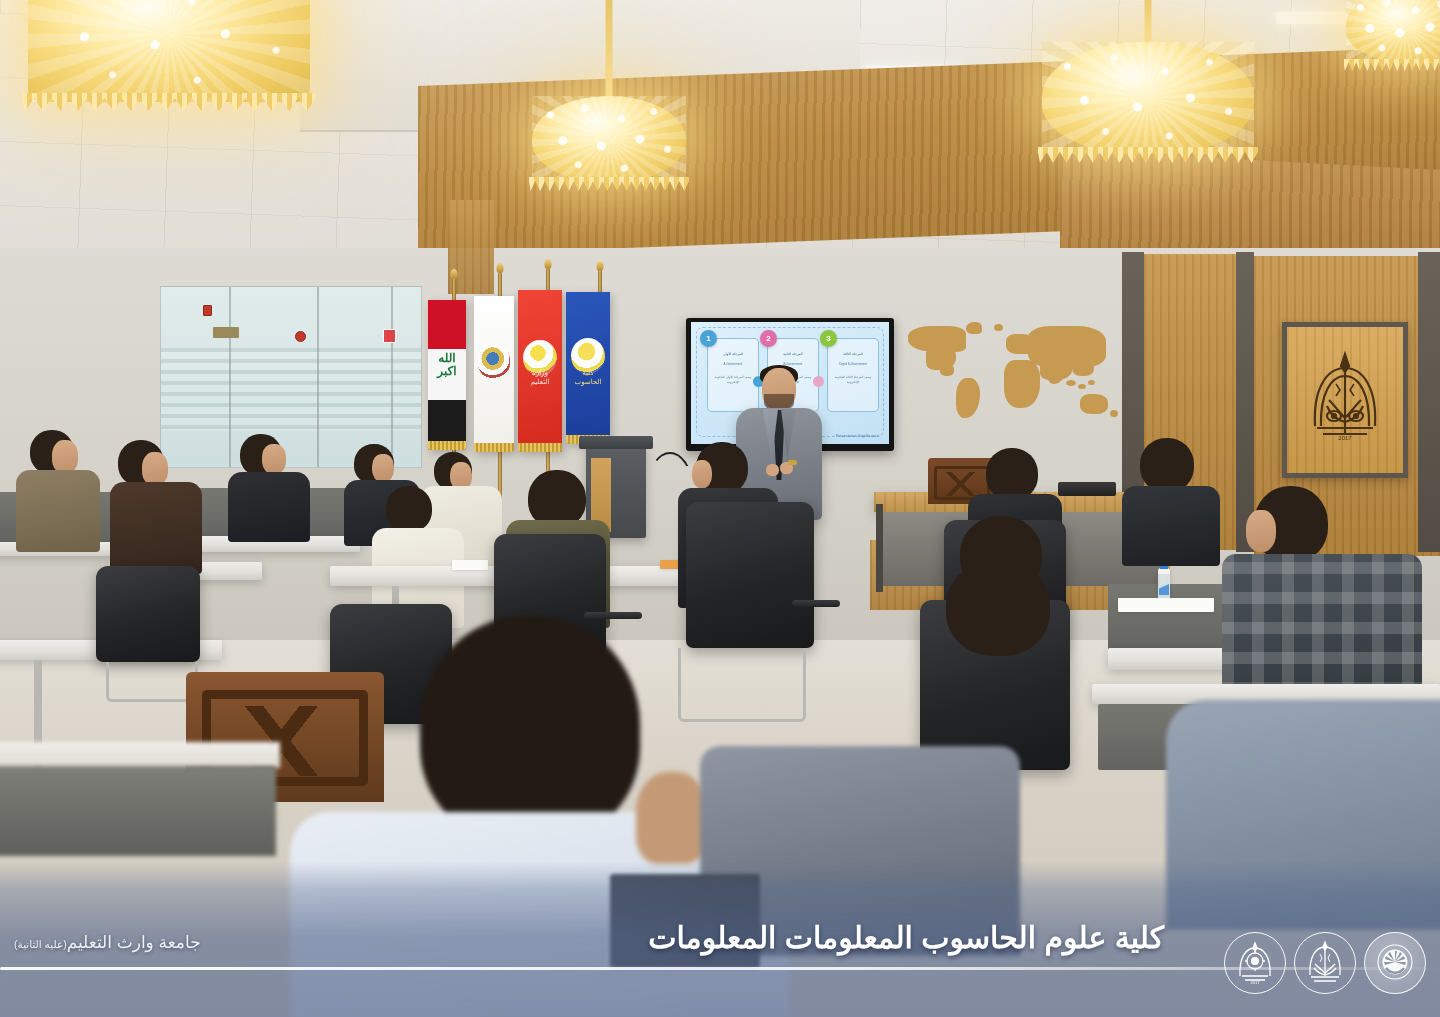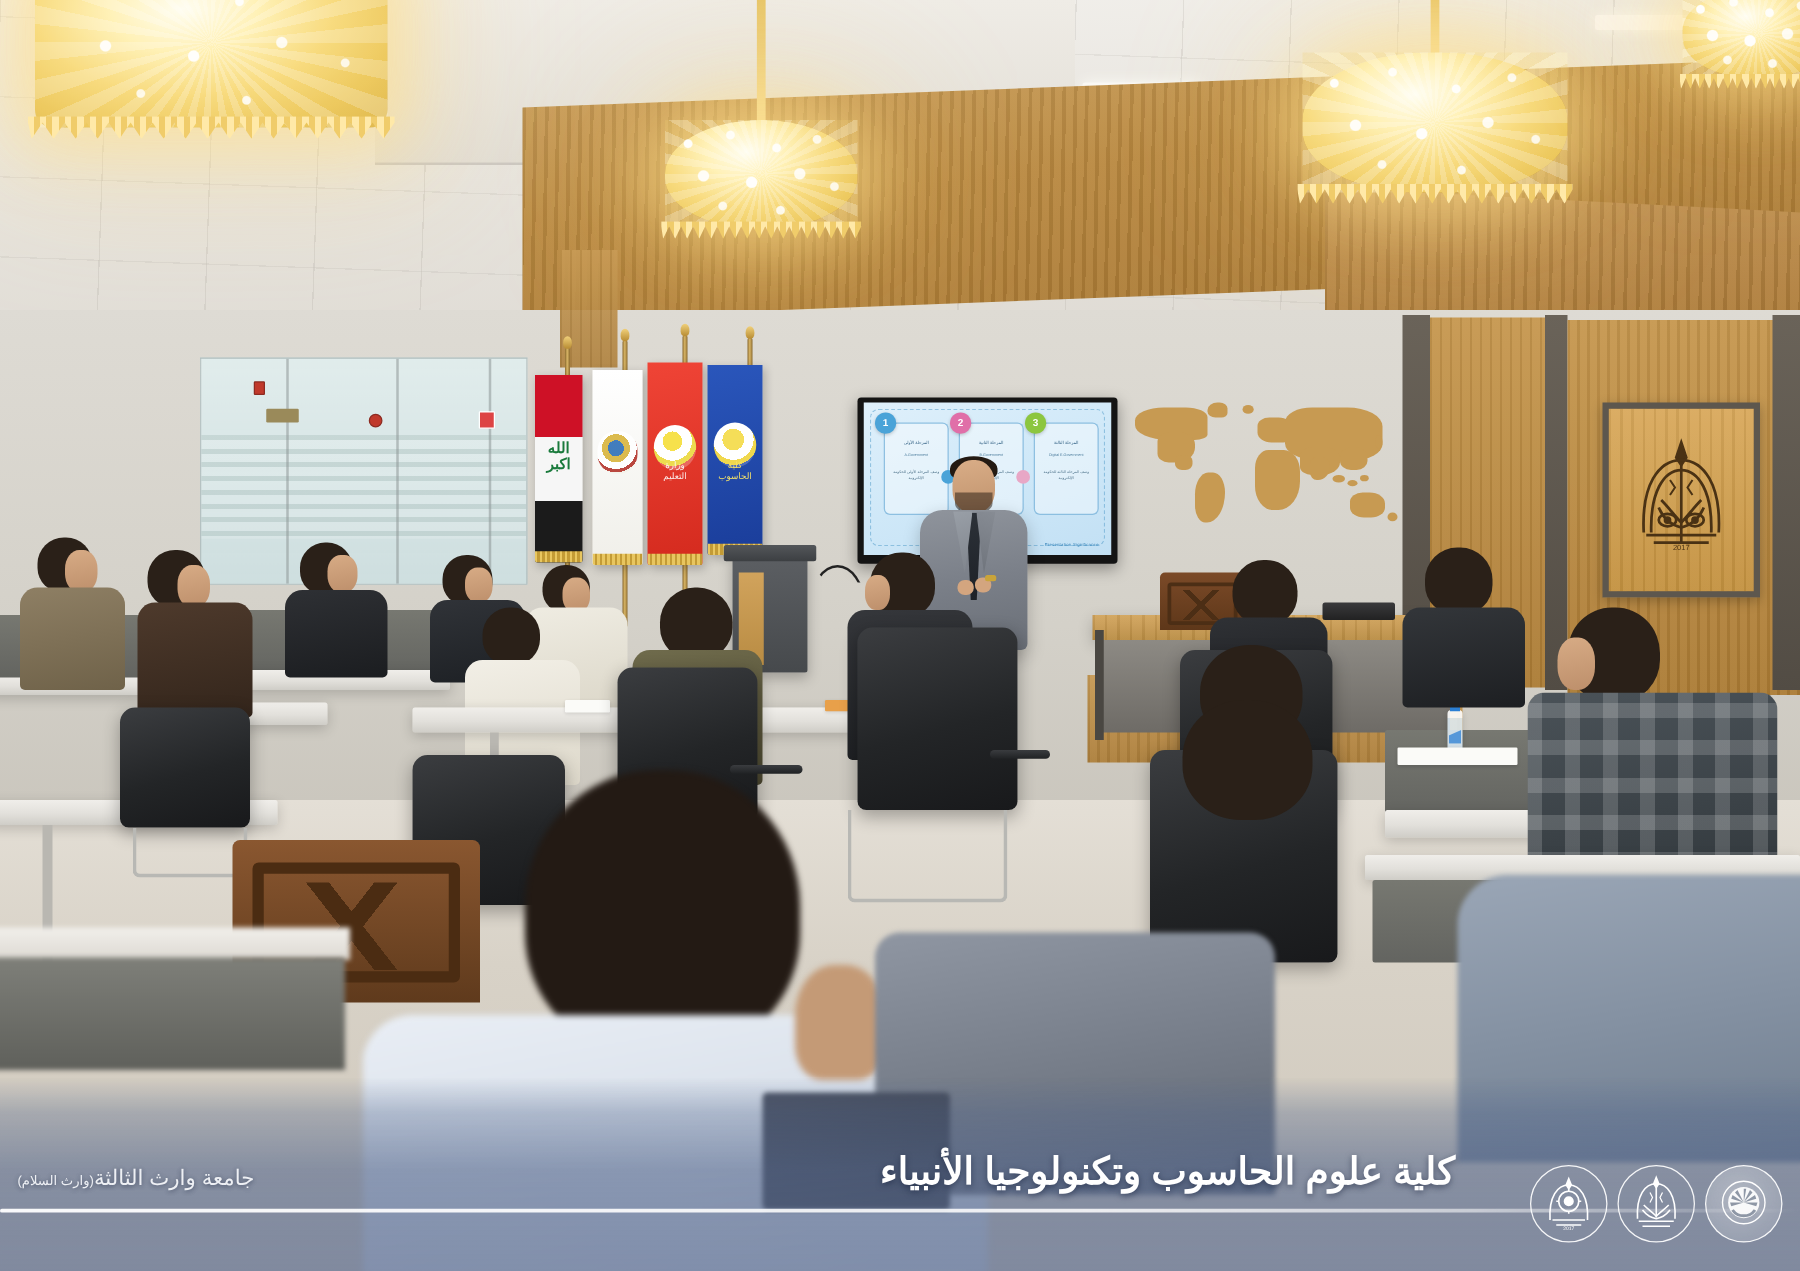--- a/index.html
+++ b/index.html
@@ -775,24 +775,24 @@
   </div>
   <div style="position:absolute;left:700px;top:746px;width:320px;height:210px;
               background:linear-gradient(170deg,#8f96a2,#5e6571);border-radius:20px 20px 0 0;filter:blur(2px);"></div>
   <div style="position:absolute;left:610px;top:874px;width:150px;height:94px;
               background:linear-gradient(170deg,#4b5160,#2e333c);border-radius:4px;filter:blur(1.8px);"></div>
 
   <div class="footer-bar">
     <div class="footer-rule"></div>
 
     <div class="wm-ar">
-      <span>جامعة وارث الثالثة</span><span class="paren">(وارث السلام)</span>
+      <span>جامعة وارث التعليم</span><span class="paren">(عليه الثانية)</span>
     </div>
 
-    <div class="brand-ar">كلية علوم الحاسوب وتكنولوجيا الأنبياء</div>
+    <div class="brand-ar">كلية علوم الحاسوب المعلومات المعلومات</div>
 
     <div class="logo-row">
       <div class="logo-badge">
         <svg viewBox="0 0 42 46">
           <g fill="none" stroke="#fff" stroke-width="1.3">
             <path d="M21 3 L23 8 L21 11 L19 8 Z" fill="#fff"></path>
             <path d="M6 36 C5 17 12 8 21 8 C30 8 37 17 36 36"></path>
             <circle cx="21" cy="21" r="8"></circle>
             <circle cx="21" cy="21" r="3.4" fill="#fff"></circle>
             <path d="M21 11 L21 13 M21 29 L21 31 M11 21 L13 21 M29 21 L31 21"></path>

